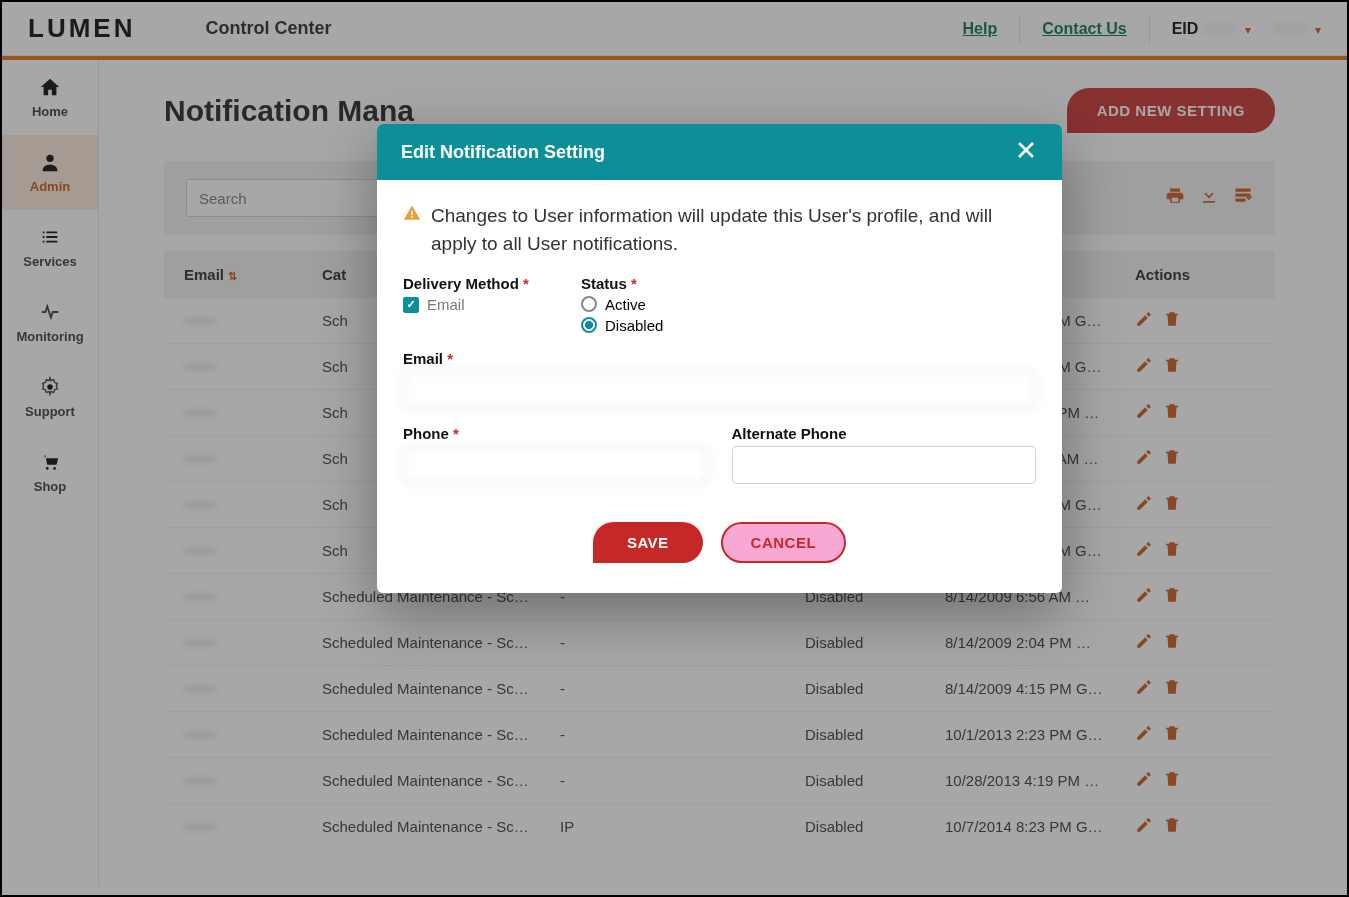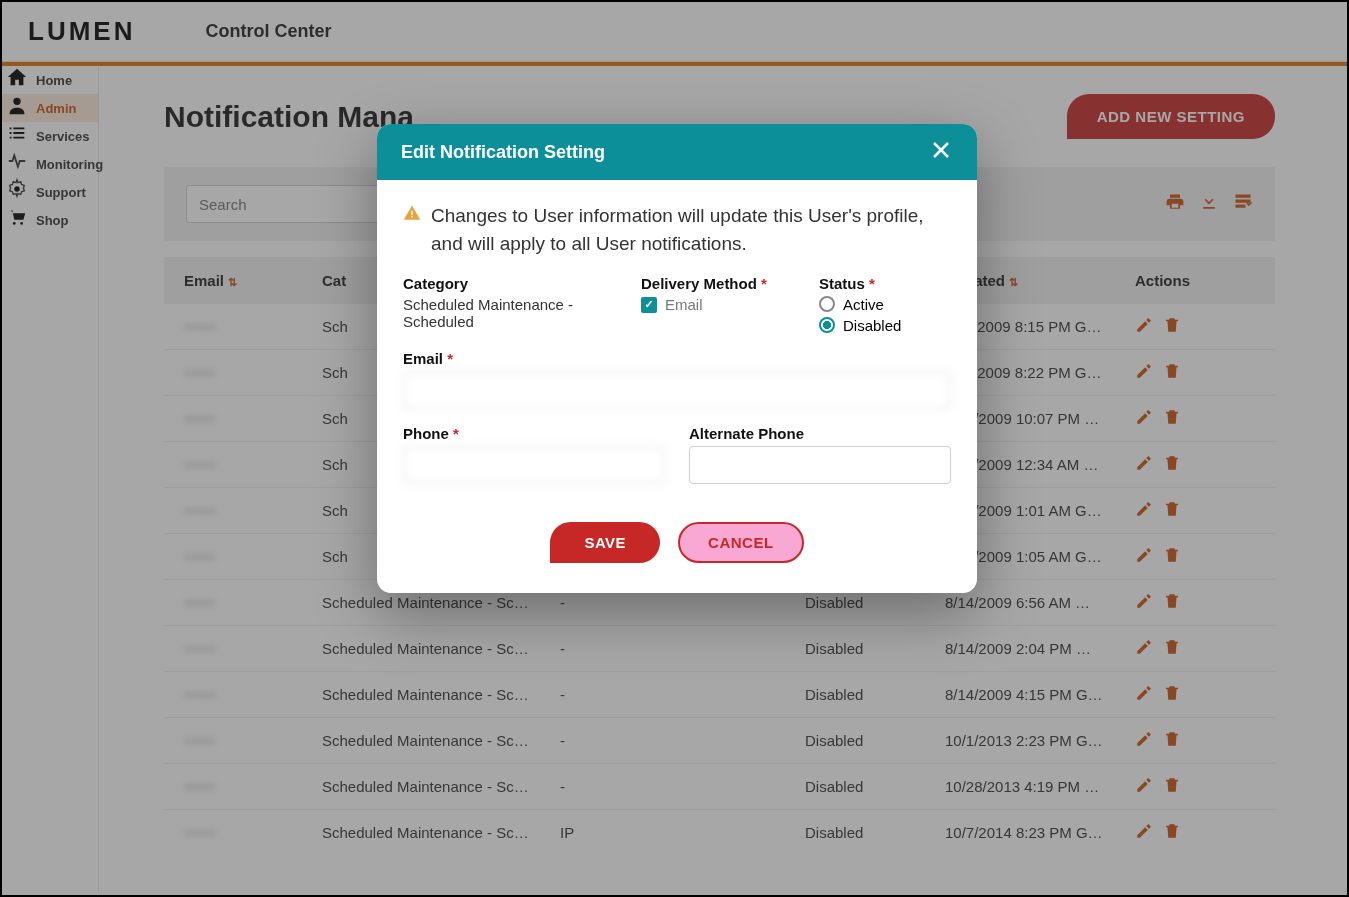--- a/index.html
+++ b/index.html
@@ -1,29 +1,29 @@
 <!DOCTYPE html>
 <html><head>
 <meta charset="utf-8">
 <style>
   * { box-sizing: border-box; margin: 0; padding: 0; font-family: Arial, Helvetica, sans-serif; }
   body { background: #fff; width: 1349px; height: 897px; overflow: hidden; position: relative; border: 2px solid #000; }
-  .topbar { height: 60px; display: flex; align-items: center; padding: 8px 26px; border-bottom: 1px solid #e5e5e5; }
+  .topbar { height: 54px; display: flex; align-items: center; padding: 8px 26px; border-bottom: 1px solid #e5e5e5; }
   .logo { font-size: 26px; font-weight: 800; letter-spacing: 3px; font-family: "Arial Black", sans-serif; }
   .app-title { margin-left: 70px; font-size: 18px; font-weight: 600; color:#222; }
   .topbar-right { margin-left:auto; display:flex; align-items:center; gap:22px; font-size:16px; }
   .link-green { color:#006e55; font-weight:700; text-decoration: underline; }
   .vsep { width:1px; height:28px; background:#e0e0e0; }
   .eid-label { font-weight:700; }
   .blurred { color:#ccc; filter: blur(4px); }
   .chev { color:#c85010; font-size:12px; margin-left:4px; }
   .orange-strip { height:4px; background:#e46c0a; }
   .shell { display:flex; height: calc(897px - 70px); }
   .sidebar { width:97px; border-right:1px solid #e5e5e5; background:#fff; }
-  .sb-item { display:flex; flex-direction:row; align-items:center; gap:8px; padding:0 4px; cursor:pointer; }
+  .sb-item { display:flex; flex-direction:column; align-items:center; gap:0; padding:16px 4px; cursor:pointer; }
   .sb-item.active { background:#fde9db; color:#c85010; }
   .sb-icon { font-size:22px; color:#333; }
   .sb-item.active .sb-icon { color:#c85010; }
   .sb-label { font-size:13px; font-weight:600; color:#333; }
   .sb-item.active .sb-label { color:#c85010; }
   .main { flex:1; padding: 28px 72px 0 65px; overflow:hidden; position:relative; }
   .page-top { display:flex; justify-content:space-between; align-items:center; margin-bottom:28px; }
   .page-title { font-size:30px; font-weight:800; color:#1a1a1a; }
   .add-btn { background:#c62828; color:#fff; border:none; font-weight:700; font-size:15px; padding: 14px 30px; border-radius: 22px 22px 22px 0; letter-spacing:.5px;text-align:center; }
   .searchbar-row { background:#f0f0f0; padding:18px 22px; display:flex; align-items:center; border-radius:2px; }
@@ -38,21 +38,21 @@
   .col-status { flex:0 0 140px; }
   .col-updated { flex:0 0 190px; }
   .col-actions { flex:0 0 80px; text-align:left; }
   .sort-arrows { font-size:11px; color:#c85010; margin-left:4px; }
   .trow { display:flex; height:46px; align-items:center; font-size:15px; color:#333; padding:0 20px; border-top:1px solid #eee; }
   .trow .col-email { color:#bbb; filter: blur(3px); }
   .act-icons { display:flex; gap:10px; }
   .act-icons svg { fill:#c85010; }
   
   .scrim { position:absolute; inset:0; background:rgba(60,60,60,.45); z-index:50; }
-  .modal { position:absolute; left:375px; top:122px; width:600px; background:#fff; border-radius:14px; z-index:60; box-shadow:0 20px 60px rgba(0,0,0,.35); overflow:hidden; }
+  .modal { position:absolute; left:375px; top:122px; width:685px; background:#fff; border-radius:6px; z-index:60; box-shadow:0 20px 60px rgba(0,0,0,.35); overflow:hidden; }
   .mhead { background:#0d8f99; color:#fff; height:56px; display:flex; align-items:center; padding:0 24px; }
   .mhead h2 { font-size:18px; font-weight:700; }
   .mclose { margin-left:auto; }
   .mbody { padding:22px 26px 8px; }
   .warn-row { display:flex; gap:10px; color:#333; font-size:19px; line-height:1.45; margin-bottom:18px; }
   .fields-row { display:flex; gap:28px; margin-bottom:16px; }
   .fgroup { flex:1; min-width:0; }
   .flabel { font-size:15px; font-weight:700; color:#111; margin-bottom:4px; display:block; }
   .fvalue { font-size:15px; color:#333; }
   .req { color:#c62828; }
@@ -69,20 +69,35 @@
   .btn-cancel { background:#f9a8d4; color:#c62828; border:2px solid #c62828; font-weight:700; font-size:15px; padding:10px 28px; border-radius:22px; letter-spacing:.5px; }
 </style>
 </head>
 <body>
 
 <div class="topbar">
   <div class="logo">
     <span>LUMEN</span>
   </div>
   <div class="app-title">Control Center</div>
+  <div class="topbar-right">
+    <a class="link-green">Help</a>
+    <div class="vsep"></div>
+    <a class="link-green">Contact Us</a>
+    <div class="vsep"></div>
+    <span>
+      <span class="eid-label">EID</span>
+      <span class="blurred">••••••</span>
+      <span class="chev">▾</span>
+    </span>
+    <span>
+      <span class="blurred">••••••</span>
+      <span class="chev">▾</span>
+    </span>
+  </div>
 </div>
 <div class="orange-strip"></div>
 
 <div class="shell">
   <div class="sidebar" id="sidebar">
       <div class="sb-item">
         <span class="sb-icon"><svg width="22" height="22" viewBox="0 0 24 24">
             <path d="M12 3l10 9h-3v9h-5v-6h-4v6H5v-9H2z"></path>
           </svg></span>
         <span class="sb-label">Home</span>
@@ -376,24 +391,20 @@
       <span>
         <svg width="18" height="18" viewBox="0 0 24 24">
             <path fill="#e6a23c" d="M12 2L1 21h22L12 2z"></path>
             <path fill="#fff" d="M11 9h2v6h-2zM11 16h2v2h-2z"></path>
           </svg>
       </span>
       <span>Changes to User information will update this User's profile, and will apply to all User notifications.</span>
     </div>
 
     <div class="fields-row">
-      <div class="fgroup" style="flex:0 0 210px">
-        <label class="flabel">Category</label>
-        <div class="fvalue">Scheduled Maintenance - Scheduled</div>
-      </div>
       <div class="fgroup" style="flex:0 0 150px">
         <label class="flabel"><span>Delivery Method</span> <span class="req">*</span></label>
         <div class="ck-row">
           <span class="ck-box">✓</span>
           <span style="color:#777">Email</span>
         </div>
       </div>
       <div class="fgroup">
         <label class="flabel"><span>Status</span> <span class="req">*</span></label>
         <div class="radio-row">

